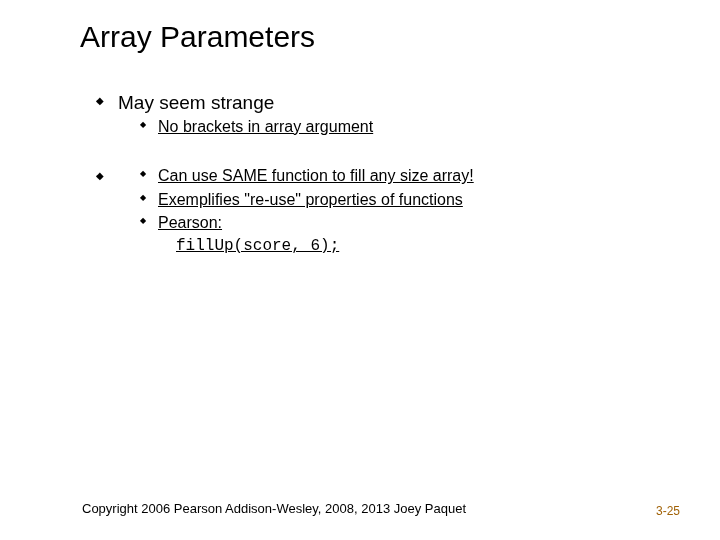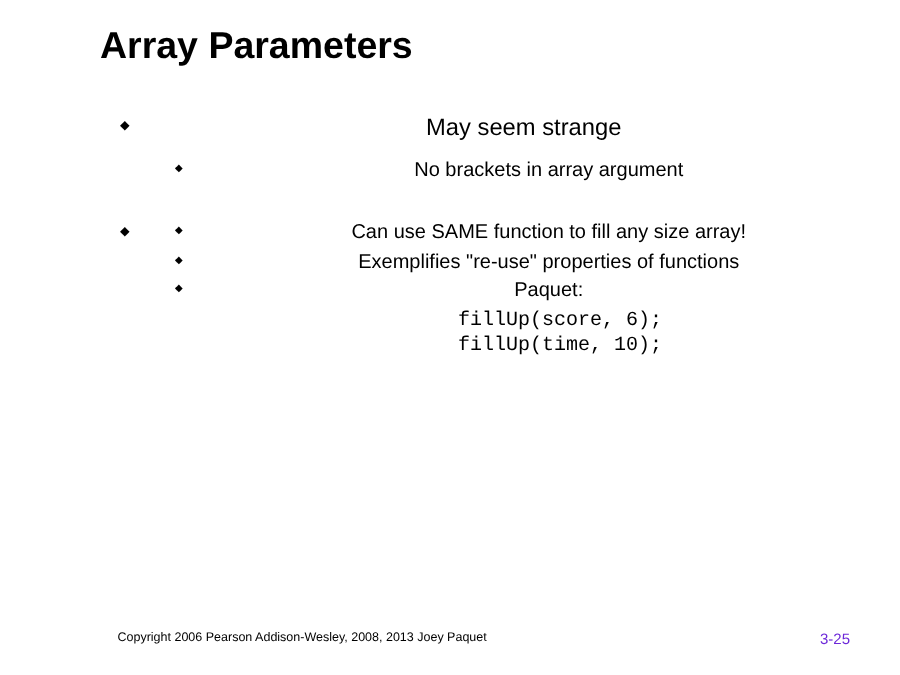--- a/index.html
+++ b/index.html
@@ -16,49 +16,48 @@
   .slide {
     box-sizing: border-box;
     width: 720px;
     height: 540px;
     padding: 20px 0 0 0;
     position: relative;
   }
   .title {
     font-size: 30px;
     margin: 0 0 36px 80px;
-    font-weight: bold;
+    font-weight: normal;
   }
   ul {
     list-style: none;
     margin: 0;
     padding: 0;
   }
   .level1 {
     margin-left: 96px;
-    text-align: center;
   }
   .level1 > li {
     font-size: 19px;
     line-height: 1.35;
     margin-bottom: 28px;
     position: relative;
     padding-left: 22px;
   }
   .level1 > li::before {
     content: "◆";
     position: absolute;
     left: 0;
     top: 4px;
     font-size: 10px;
     color: #000;
   }
   .level2 {
-    margin-top: 10px;
     margin-left: 22px;
+    text-decoration: underline;
   }
   .level2 > li {
     font-size: 16px;
     line-height: 1.35;
     margin-bottom: 2px;
     position: relative;
     padding-left: 18px;
   }
   .level2 > li::before {
     content: "◆";
@@ -74,31 +73,31 @@
   .code {
     font-family: "Courier New", Courier, monospace;
     font-size: 16px;
     display: block;
     margin-left: 18px;
     line-height: 1.25;
     white-space: pre;
   }
   .footer-left {
     position: absolute;
-    left: 94px;
+    left: 82px;
     bottom: 24px;
-    font-size: 10px;
+    font-size: 13px;
     color: #000;
   }
   .footer-right {
     position: absolute;
     right: 40px;
     bottom: 22px;
     font-size: 12px;
-    color: #6d28d9;
+    color: #a16207;
   }
 </style>
 </head>
 <body>
 
 <div class="slide">
 
   <h1 class="title">Array Parameters</h1>
 
   <ul class="level1">
@@ -114,24 +113,23 @@
 
     <li>
       <ul class="level2">
         <li>
           <span>Can use SAME function to fill any size array!</span>
         </li>
         <li>
           <span>Exemplifies "re-use" properties of functions</span>
         </li>
         <li>
-          <span>Paquet:</span>
+          <span>Pearson:</span>
           <div class="example-block">
             <span class="code">fillUp(score, 6);</span>
-            <span class="code">fillUp(time, 10);</span>
           </div>
         </li>
       </ul>
     </li>
 
   </ul>
 
   <div class="footer-left">Copyright 2006 Pearson Addison-Wesley, 2008, 2013 Joey Paquet</div>
   <div class="footer-right">3-25</div>
 

